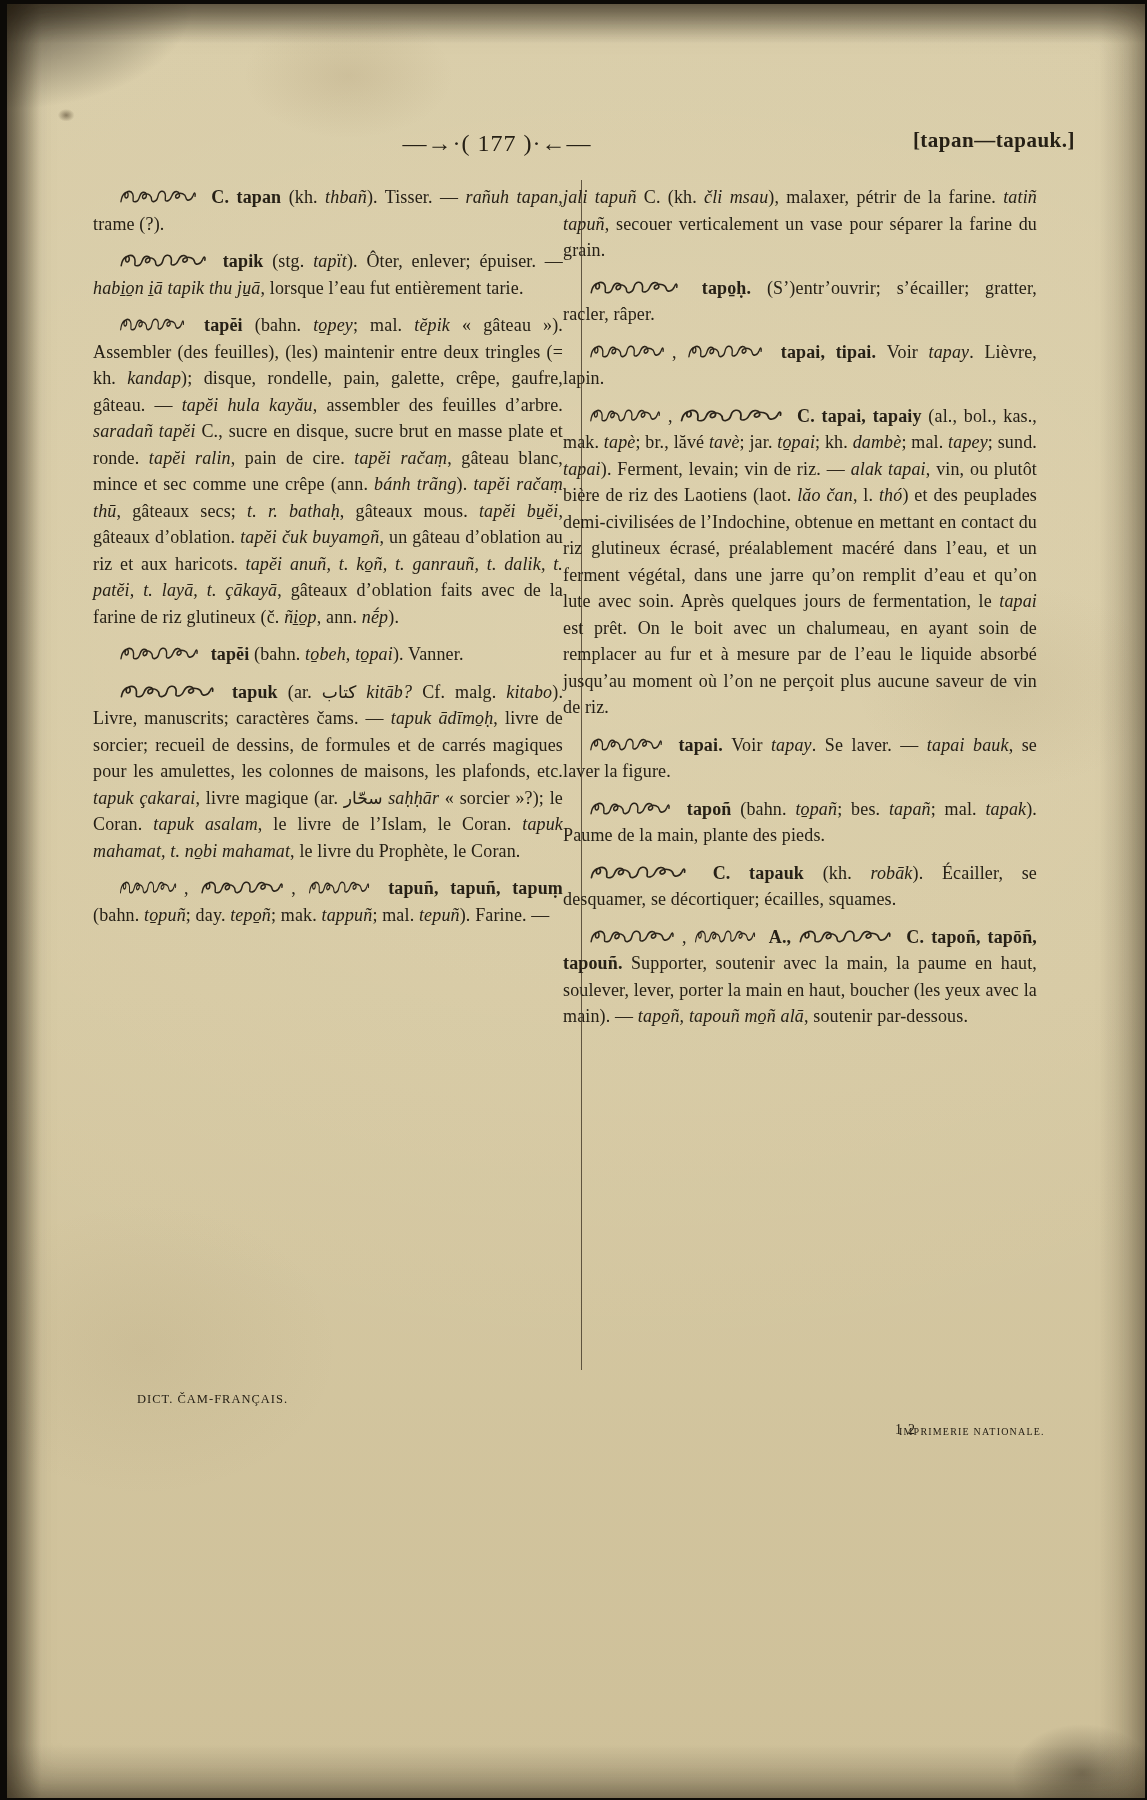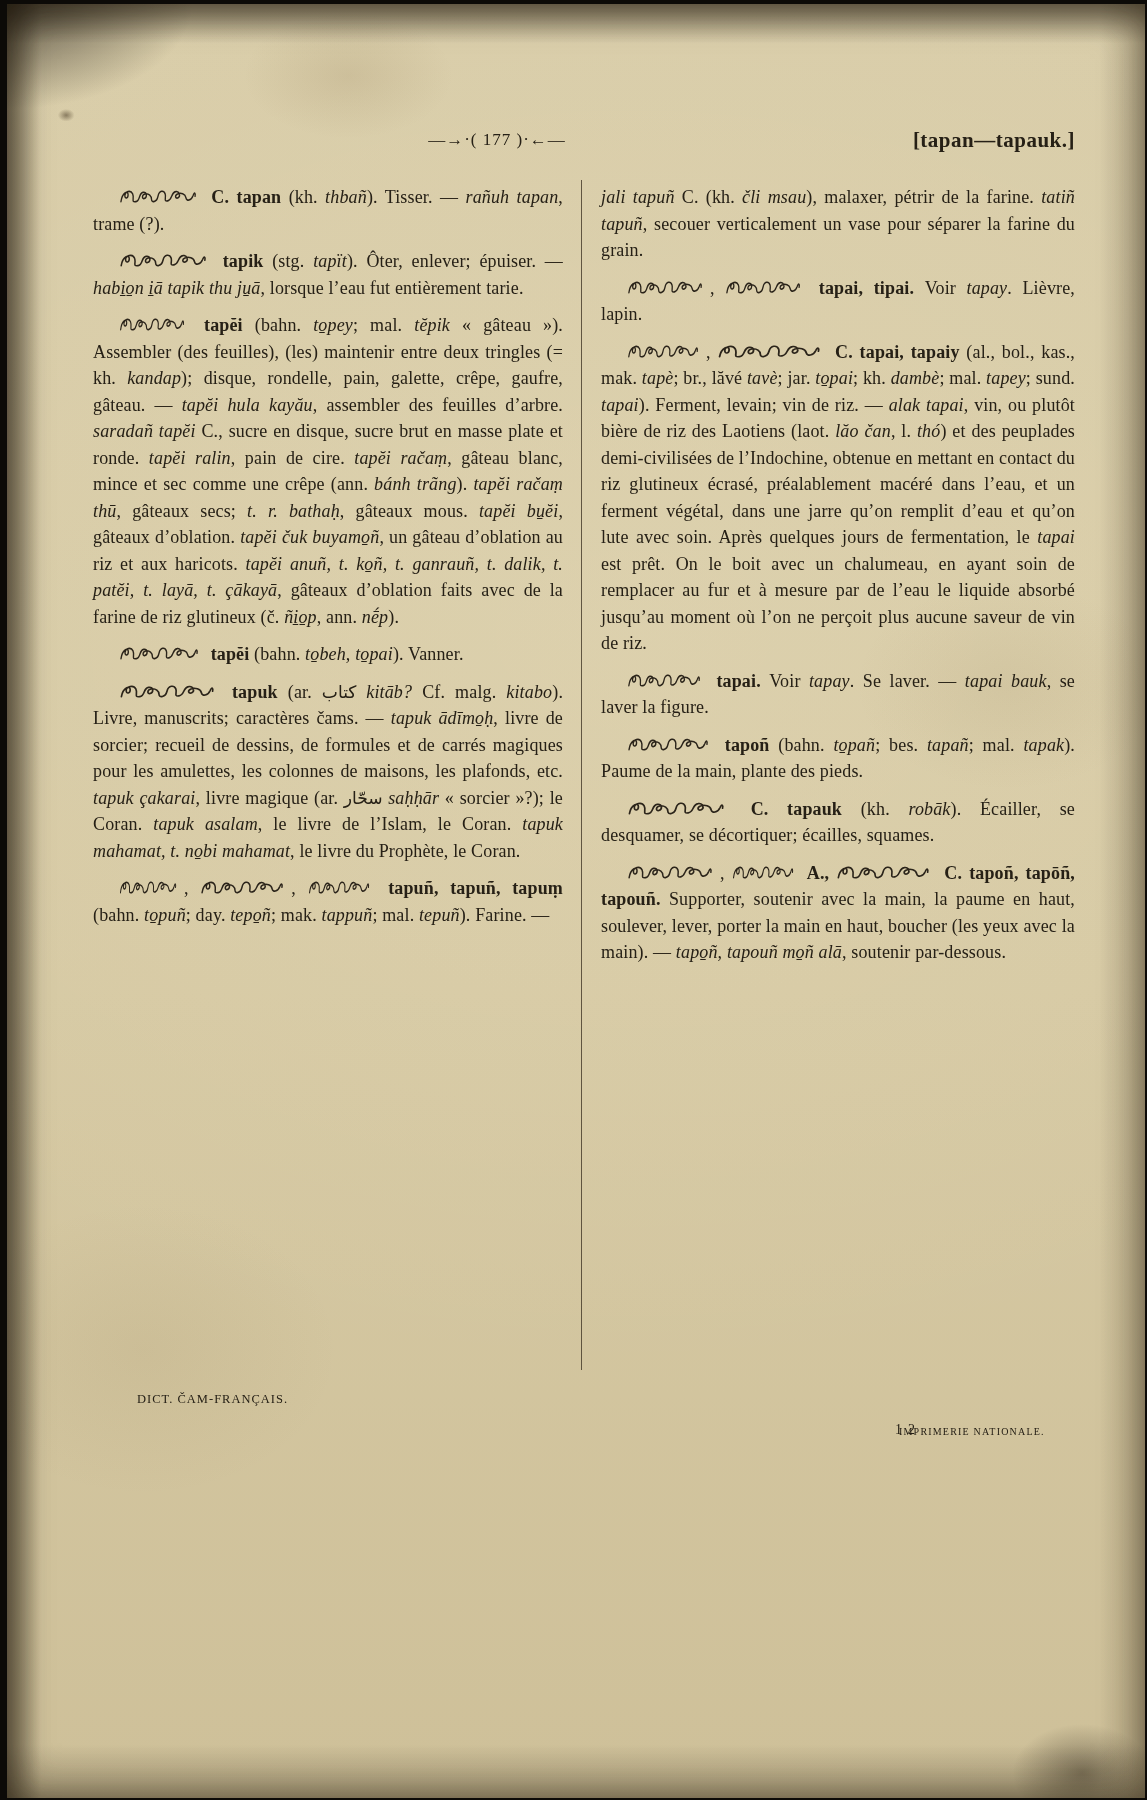--- a/index.html
+++ b/index.html
@@ -22,24 +22,24 @@
       radial-gradient(220px 150px at 88% 38%, rgba(120,95,55,.08), rgba(120,95,55,0) 70%),
       radial-gradient(280px 210px at 12% 75%, rgba(115,90,50,.07), rgba(115,90,50,0) 70%),
       radial-gradient(1400px 1000px at 55% 35%, rgba(255,248,225,.13), rgba(255,248,225,0) 75%),
       linear-gradient(180deg,#d9cda9 0%,#d6c9a3 55%,#cec099 100%);
     box-shadow: inset 0 0 46px rgba(45,34,18,.35), inset 14px 0 30px rgba(35,26,12,.22), inset 0 12px 26px rgba(35,26,12,.24);
   }
   .content{position:absolute;left:86px;top:126px;width:982px;color:var(--ink,#262016);}
   .pagehead{position:relative;height:42px;margin-bottom:12px;}
   .pagenum{
     position:absolute;left:404px;transform:translateX(-50%);
-    font-size:17px;letter-spacing:1px;white-space:nowrap;
+    font-size:24px;letter-spacing:1px;white-space:nowrap;
   }
   .range{position:absolute;right:0;top:-2px;font-size:21px;font-weight:bold;letter-spacing:.5px;text-align:center;}
-  .cols{display:flex;gap:38px;}
+  .cols{display:flex;}
   .col{width:470px;text-align:justify;font-size:18px;line-height:26.5px;letter-spacing:.15px;}
   .col.right{width:474px;}
   .divider{position:absolute;left:488px;top:50px;height:1190px;width:1.3px;background:rgba(55,44,30,.75);}
   p.entry{margin:0 0 11px 0;}
   p.entry.indent{text-indent:26px;}
   .b{font-weight:700;}
   .i{font-style:italic;}
   .ar{font-family:"DejaVu Sans",sans-serif;font-size:.95em;margin-top:24px;}
   .cham{display:inline-block;height:20px;vertical-align:-4px;margin:0 7px 0 0;}
   .cham path{stroke:#2b241a;stroke-width:2.1;stroke-linecap:round;fill:none;}
@@ -81,20 +81,23 @@
             <p class="entry indent"><svg viewBox="0 0 120 26" preserveAspectRatio="none" class="cham" style="width: 58px;">
                 <path d="M3 19 C5 7 14 4 14 10 C14 15 9 16 9 11 C9 6 18 3 21 9 C24 15 18 20 26 19 C33 18 30 8 37 7 C44 6 43 14 39 15 C35 16 35 10 40 9 C46 8 50 12 50 16 C50 21 58 20 60 12 C62 4 69 4 71 9 C73 14 68 19 75 18 C82 17 80 7 87 6 C93 5 95 12 91 14 C87 16 85 11 90 9 C95 7 102 9 103 14 C104 19 111 18 114 11 C116 6 118 8 117 12"></path>
               </svg><span>, </span><svg viewBox="0 0 120 26" preserveAspectRatio="none" class="cham" style="width: 84px;">
                 <path d="M3 19 C5 7 14 4 14 10 C14 15 9 16 9 11 C9 6 18 3 21 9 C24 15 18 20 26 19 C33 18 30 8 37 7 C44 6 43 14 39 15 C35 16 35 10 40 9 C46 8 50 12 50 16 C50 21 58 20 60 12 C62 4 69 4 71 9 C73 14 68 19 75 18 C82 17 80 7 87 6 C93 5 95 12 91 14 C87 16 85 11 90 9 C95 7 102 9 103 14 C104 19 111 18 114 11 C116 6 118 8 117 12"></path>
               </svg><span>, </span><svg viewBox="0 0 120 26" preserveAspectRatio="none" class="cham" style="width: 62px;">
                 <path d="M3 19 C5 7 14 4 14 10 C14 15 9 16 9 11 C9 6 18 3 21 9 C24 15 18 20 26 19 C33 18 30 8 37 7 C44 6 43 14 39 15 C35 16 35 10 40 9 C46 8 50 12 50 16 C50 21 58 20 60 12 C62 4 69 4 71 9 C73 14 68 19 75 18 C82 17 80 7 87 6 C93 5 95 12 91 14 C87 16 85 11 90 9 C95 7 102 9 103 14 C104 19 111 18 114 11 C116 6 118 8 117 12"></path>
               </svg><span class="b"> tapuñ, tapuñ, tapuṃ </span><span>(bahn. </span><span class="i">to̱puñ</span><span>; day. </span><span class="i">tepo̱ñ</span><span>; mak. </span><span class="i">tappuñ</span><span>; mal. </span><span class="i">tepuñ</span><span>). Farine. —</span></p>
           </div>
         <div class="col right">
             <p class="entry"><span class="i">jali tapuñ</span><span> C. (kh. </span><span class="i">čli msau</span><span>), malaxer, pétrir de la farine. </span><span class="i">tatiñ tapuñ</span><span>, secouer verticalement un vase pour séparer la farine du grain.</span></p>
+            <p class="entry indent"><svg viewBox="0 0 120 26" preserveAspectRatio="none" class="cham" style="width: 90px;">
+                <path d="M3 19 C5 7 14 4 14 10 C14 15 9 16 9 11 C9 6 18 3 21 9 C24 15 18 20 26 19 C33 18 30 8 37 7 C44 6 43 14 39 15 C35 16 35 10 40 9 C46 8 50 12 50 16 C50 21 58 20 60 12 C62 4 69 4 71 9 C73 14 68 19 75 18 C82 17 80 7 87 6 C93 5 95 12 91 14 C87 16 85 11 90 9 C95 7 102 9 103 14 C104 19 111 18 114 11 C116 6 118 8 117 12"></path>
+              </svg><span class="b"> tapo̱ḥ. </span><span>(S’)entr’ouvrir; s’écailler; gratter, racler, râper.</span></p>
             <p class="entry indent"><svg viewBox="0 0 120 26" preserveAspectRatio="none" class="cham" style="width: 76px;">
                 <path d="M3 19 C5 7 14 4 14 10 C14 15 9 16 9 11 C9 6 18 3 21 9 C24 15 18 20 26 19 C33 18 30 8 37 7 C44 6 43 14 39 15 C35 16 35 10 40 9 C46 8 50 12 50 16 C50 21 58 20 60 12 C62 4 69 4 71 9 C73 14 68 19 75 18 C82 17 80 7 87 6 C93 5 95 12 91 14 C87 16 85 11 90 9 C95 7 102 9 103 14 C104 19 111 18 114 11 C116 6 118 8 117 12"></path>
               </svg><span>, </span><svg viewBox="0 0 120 26" preserveAspectRatio="none" class="cham" style="width: 76px;">
                 <path d="M3 19 C5 7 14 4 14 10 C14 15 9 16 9 11 C9 6 18 3 21 9 C24 15 18 20 26 19 C33 18 30 8 37 7 C44 6 43 14 39 15 C35 16 35 10 40 9 C46 8 50 12 50 16 C50 21 58 20 60 12 C62 4 69 4 71 9 C73 14 68 19 75 18 C82 17 80 7 87 6 C93 5 95 12 91 14 C87 16 85 11 90 9 C95 7 102 9 103 14 C104 19 111 18 114 11 C116 6 118 8 117 12"></path>
               </svg><span class="b"> tapai, tipai. </span><span>Voir </span><span class="i">tapay</span><span>. Lièvre, lapin.</span></p>
             <p class="entry indent"><svg viewBox="0 0 120 26" preserveAspectRatio="none" class="cham" style="width: 72px;">
                 <path d="M3 19 C5 7 14 4 14 10 C14 15 9 16 9 11 C9 6 18 3 21 9 C24 15 18 20 26 19 C33 18 30 8 37 7 C44 6 43 14 39 15 C35 16 35 10 40 9 C46 8 50 12 50 16 C50 21 58 20 60 12 C62 4 69 4 71 9 C73 14 68 19 75 18 C82 17 80 7 87 6 C93 5 95 12 91 14 C87 16 85 11 90 9 C95 7 102 9 103 14 C104 19 111 18 114 11 C116 6 118 8 117 12"></path>
               </svg><span>, </span><svg viewBox="0 0 120 26" preserveAspectRatio="none" class="cham" style="width: 104px;">
                 <path d="M3 19 C5 7 14 4 14 10 C14 15 9 16 9 11 C9 6 18 3 21 9 C24 15 18 20 26 19 C33 18 30 8 37 7 C44 6 43 14 39 15 C35 16 35 10 40 9 C46 8 50 12 50 16 C50 21 58 20 60 12 C62 4 69 4 71 9 C73 14 68 19 75 18 C82 17 80 7 87 6 C93 5 95 12 91 14 C87 16 85 11 90 9 C95 7 102 9 103 14 C104 19 111 18 114 11 C116 6 118 8 117 12"></path>
               </svg><span class="b"> C. tapai, tapaiy </span><span>(al., bol., kas., mak. </span><span class="i">tapè</span><span>; br., lăvé </span><span class="i">tavè</span><span>; jar. </span><span class="i">to̱pai</span><span>; kh. </span><span class="i">dambè</span><span>; mal. </span><span class="i">tapey</span><span>; sund. </span><span class="i">tapai</span><span>). Ferment, levain; vin de riz. — </span><span class="i">alak tapai</span><span>, vin, ou plutôt bière de riz des Laotiens (laot. </span><span class="i">lăo čan</span><span>, l. </span><span class="i">thó</span><span>) et des peuplades demi-civilisées de l’Indochine, obtenue en mettant en contact du riz glutineux écrasé, préalablement macéré dans l’eau, et un ferment végétal, dans une jarre qu’on remplit d’eau et qu’on lute avec soin. Après quelques jours de fermentation, le </span><span class="i">tapai</span><span> est prêt. On le boit avec un chalumeau, en ayant soin de remplacer au fur et à mesure par de l’eau le liquide absorbé jusqu’au moment où l’on ne perçoit plus aucune saveur de vin de riz.</span></p>

